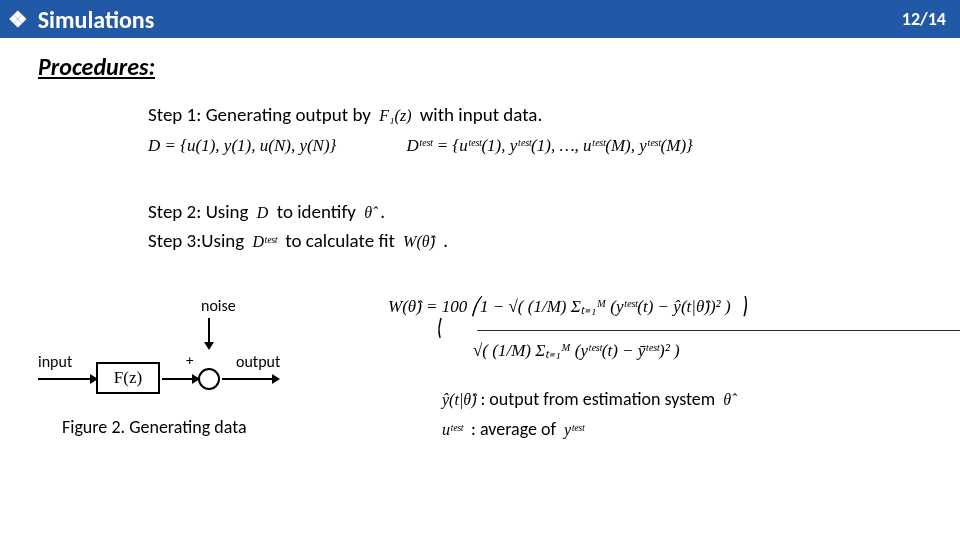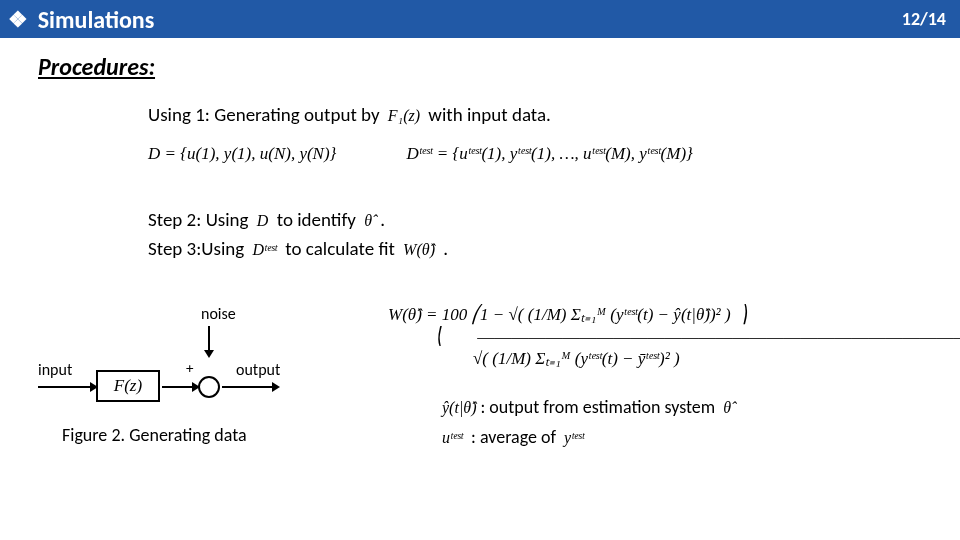--- a/index.html
+++ b/index.html
@@ -35,21 +35,21 @@
   .step-row { margin-bottom: 6px; }
   .step-row.gap { margin-top: 44px; }
   .inline { display: inline; }
   .math {
     font-family: 'Times New Roman', serif;
     font-style: italic;
     font-size: 16px;
     padding: 0 4px;
   }
   .eqrow {
-    margin-top: 18px;
+    margin-top: 10px;
     font-family: 'Times New Roman', serif;
     font-style: italic;
     font-size: 17px;
     display: flex;
     gap: 70px;
   }
   .lower {
     display: flex;
     margin-top: 44px;
     gap: 30px;
@@ -92,21 +92,20 @@
   .arrow-in { left: 0; top: 82px; width: 58px; }
   .box {
     position: absolute;
     left: 58px; top: 66px;
     width: 64px; height: 32px;
     border: 2px solid #000;
     display: flex;
     align-items: center;
     justify-content: center;
     font-family: 'Times New Roman', serif;
-    font-style: italic;
     font-size: 17px;
   }
   .arrow-mid { left: 124px; top: 82px; width: 36px; }
   .summer {
     position: absolute;
     left: 160px; top: 72px;
     width: 22px; height: 22px;
     border: 2px solid #000;
     border-radius: 50%;
     background: #fff;
@@ -139,21 +138,21 @@
     <span>Simulations</span>
   </div>
   <div class="pagenum">12/14</div>
 </div>
 
 <div class="content">
   <div class="procedures">Procedures:</div>
 
   <div class="steps">
     <div class="step-row">
-      <span class="inline">Using 1: Generating output by </span><span class="math">F₁(z)</span><span class="inline"> with input data.</span>
+      <span class="inline">Step 1: Generating output by </span><span class="math">F₁(z)</span><span class="inline"> with input data.</span>
     </div>
     <div class="eqrow">
       <span>D = {u(1), y(1), u(N), y(N)}</span>
       <span>Dᵗᵉˢᵗ = {uᵗᵉˢᵗ(1), yᵗᵉˢᵗ(1), …, uᵗᵉˢᵗ(M), yᵗᵉˢᵗ(M)}</span>
     </div>
     <div class="step-row gap">
       <span class="inline">Step 2: Using </span><span class="math">D</span><span class="inline"> to identify </span><span class="math">θ̂</span><span class="inline"> .</span>
     </div>
     <div class="step-row">
       <span class="inline">Step 3:Using </span><span class="math">Dᵗᵉˢᵗ</span><span class="inline"> to calculate fit </span><span class="math">W(θ̂)</span><span class="inline"> .</span>

